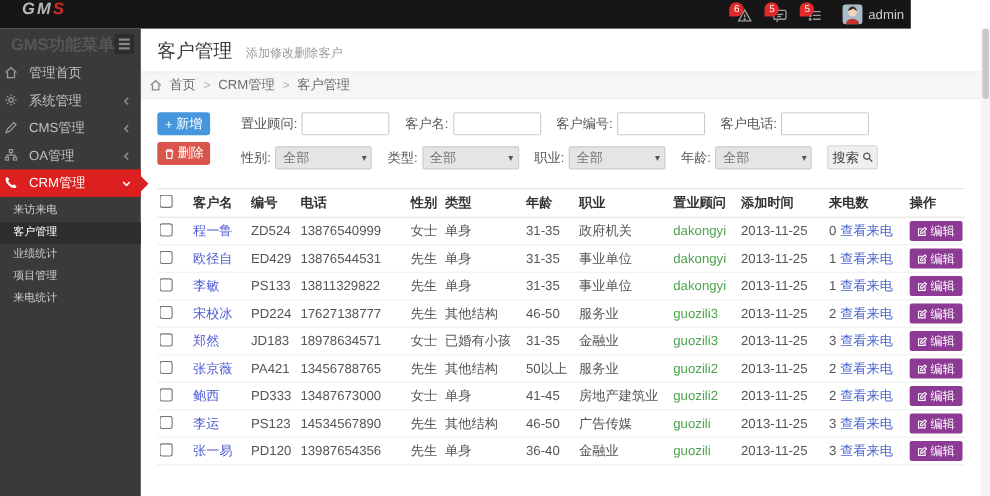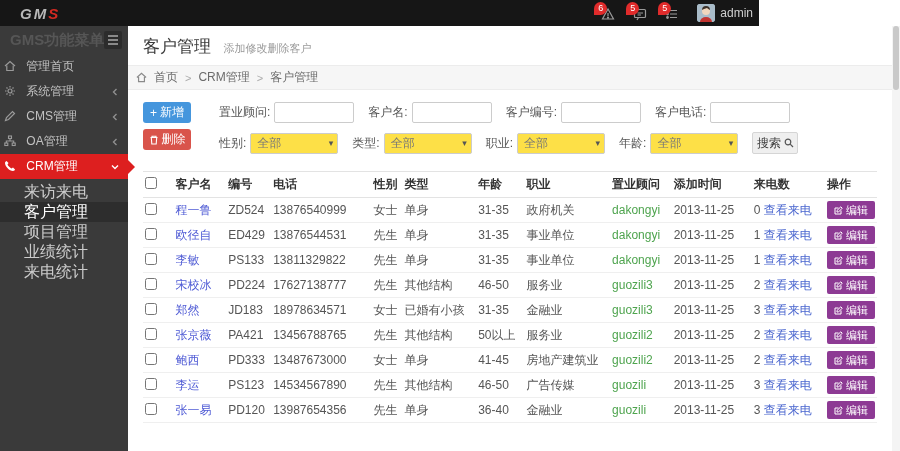--- a/index.html
+++ b/index.html
@@ -1,19 +1,19 @@
 <!DOCTYPE html>
 <html><head>
 <meta charset="utf-8">
 <style>
   * { margin:0; padding:0; box-sizing:border-box; }
   html,body { width:900px; height:451px; overflow:hidden; font-family:"Liberation Sans", sans-serif; background:#fff; }
 
   
-  .topbar { position:absolute; left:0; top:0; width:759px; height:26px; background:#161616; z-index:30; display:flex; align-items:center; }
+  .topbar { position:absolute; left:0; top:0; width:828px; height:26px; background:#161616; z-index:30; display:flex; align-items:flex-start; }
   .logo { margin-left:20px; font-size:15px; font-weight:bold; font-style:italic; letter-spacing:2px; }
   .logo .gm { color:#b8b8b8; }
   .logo .s { color:#d42a22; }
   .topbar-right { position:absolute; right:6px; top:0; height:26px; display:flex; align-items:center; gap:16px; }
   .notif { position:relative; width:16px; height:16px; color:#9a9a9a; }
   .notif svg { width:14px; height:14px; display:block; margin-top:2px; }
   .badge { position:absolute; top:-3px; left:-7px; min-width:13px; height:13px; padding:0 2px; background:#e02b2b; color:#fff; font-size:9px; line-height:13px; text-align:center; border-radius:50% 50% 50% 0; }
   .userbox { display:flex; align-items:center; gap:5px; color:#cfcfcf; font-size:12px; }
   .avatar { width:18px; height:18px; border-radius:3px; overflow:hidden; background:#9db0bd; }
 
@@ -25,21 +25,21 @@
   .burger i { display:block; height:2px; background:#8a8a8a; }
   .side-item { position:relative; height:25px; line-height:25px; padding:0 2px; color:#c2c2c2; font-size:12px; cursor:pointer; white-space:nowrap; }
   .side-item .ic { display:inline-block; width:12px; height:12px; margin:0 7px 0 2px; vertical-align:-2px; color:#9a9a9a; }
   .side-item .ic svg { width:12px; height:12px; display:block; }
   .side-item .chev { position:absolute; right:9px; top:0; color:#8f8f8f; width:8px; height:25px; }
   .side-item .chev svg { width:8px; height:8px; margin-top:9px; display:block; }
   .side-item.active { background:#dd1f1f; color:#fff; }
   .side-item.active .ic, .side-item.active .chev { color:#fff; }
   .side-item.active::after { content:""; position:absolute; left:128px; top:6px; border:7px solid transparent; border-left-color:#dd1f1f; border-right-width:0; }
   .submenu { padding:3px 0 4px 0; }
-  .sub-item { height:20px; line-height:20px; padding-left:24px; font-size:16px; color:#cccccc; cursor:pointer; }
+  .sub-item { height:20px; line-height:20px; padding-left:12px; font-size:10px; color:#cccccc; cursor:pointer; }
   .sub-item.active { background:#2d2d2d; color:#ffffff; }
 
   
   .content { position:absolute; left:128px; top:26px; width:764px; height:425px; background:#fff; overflow:hidden; }
   .scrollbar { position:absolute; right:0; top:26px; width:8px; height:425px; background:#f4f4f4; }
   .scroll-thumb { position:absolute; top:0; left:1px; width:6px; height:64px; background:#c9c9c9; border-radius:3px; }
 
   .page-header { padding:9px 15px 7px 15px; }
   .page-title { display:inline; font-size:17px; font-weight:normal; color:#3a3a3a; }
   .page-subtitle { font-size:11px; color:#9a9a9a; margin-left:8px; }
@@ -54,21 +54,21 @@
   .action-col { display:flex; flex-direction:column; gap:6px; margin-right:28px; }
   .btn { border:none; border-radius:3px; color:#fff; font-size:12px; height:21px; width:48px; cursor:pointer; font-family:inherit; display:flex; align-items:center; justify-content:center; gap:3px; }
   .btn-add { background:#4596dd; }
   .btn-del { background:#d9544b; }
   .btn .ic { width:10px; height:10px; } .btn .ic svg{ width:10px; height:10px; display:block; }
   .filter-form { flex:1; }
   .f-row { display:flex; align-items:center; margin-bottom:9px; }
   .f-group { display:flex; align-items:center; margin-right:14px; }
   .f-label { font-size:12px; color:#555; margin-right:4px; white-space:nowrap; }
   .f-input { width:80px; height:21px; border:1px solid #ccc; border-radius:2px; font-size:12px; padding:0 4px; color:#333; font-family:inherit; }
-  .f-select { position:relative; width:88px; height:21px; border:1px solid #ccc; border-radius:2px; background:#fde047; font-size:12px; color:#777; line-height:19px; padding:0 16px 0 6px; cursor:pointer; }
+  .f-select { position:relative; width:88px; height:21px; border:1px solid #ccc; border-radius:2px; background:#e5e5e5; font-size:12px; color:#777; line-height:19px; padding:0 16px 0 6px; cursor:pointer; }
   .f-select .caret { position:absolute; right:4px; top:0; font-size:9px; color:#555; line-height:19px; }
   .btn-search { height:22px; width:46px; background:#efefef; border:1px solid #d5d5d5; border-radius:2px; font-size:12px; color:#404040; cursor:pointer; font-family:inherit; display:flex; align-items:center; justify-content:center; gap:3px; }
   .btn-search .ic { width:10px; height:10px; color:#555; } .btn-search .ic svg{ width:10px;height:10px;display:block; }
 
   .table-wrap { padding:0 15px; }
   table { width:100%; border-collapse:collapse; font-size:12px; }
   thead tr { border-top:1px solid #e3e3e3; border-bottom:1px solid #e3e3e3; }
   th { text-align:left; color:#333; font-weight:bold; height:26px; padding:0 2px; white-space:nowrap; }
   td { height:25px; padding:0 2px; color:#555; border-bottom:1px solid #efefef; white-space:nowrap; }
   input[type=checkbox] { width:12px; height:12px; cursor:pointer; }
@@ -183,22 +183,22 @@
     <span class="chev">
         <svg viewBox="0 0 8 8" fill="none" stroke="currentColor" stroke-width="1.4">
           <path d="M1 2.5 L4 5.5 L7 2.5"></path>
         </svg>
       </span>
   </div>
 
   <div class="submenu">
     <div class="sub-item">来访来电</div>
     <div class="sub-item active">客户管理</div>
+    <div class="sub-item">业绩统计</div>
     <div class="sub-item">项目管理</div>
-    <div class="sub-item">业绩统计</div>
     <div class="sub-item">来电统计</div>
   </div>
 </div>
 
 <div class="content">
   <div class="page-header">
     <h1 class="page-title">客户管理</h1>
     <span class="page-subtitle">添加修改删除客户</span>
   </div>
 

